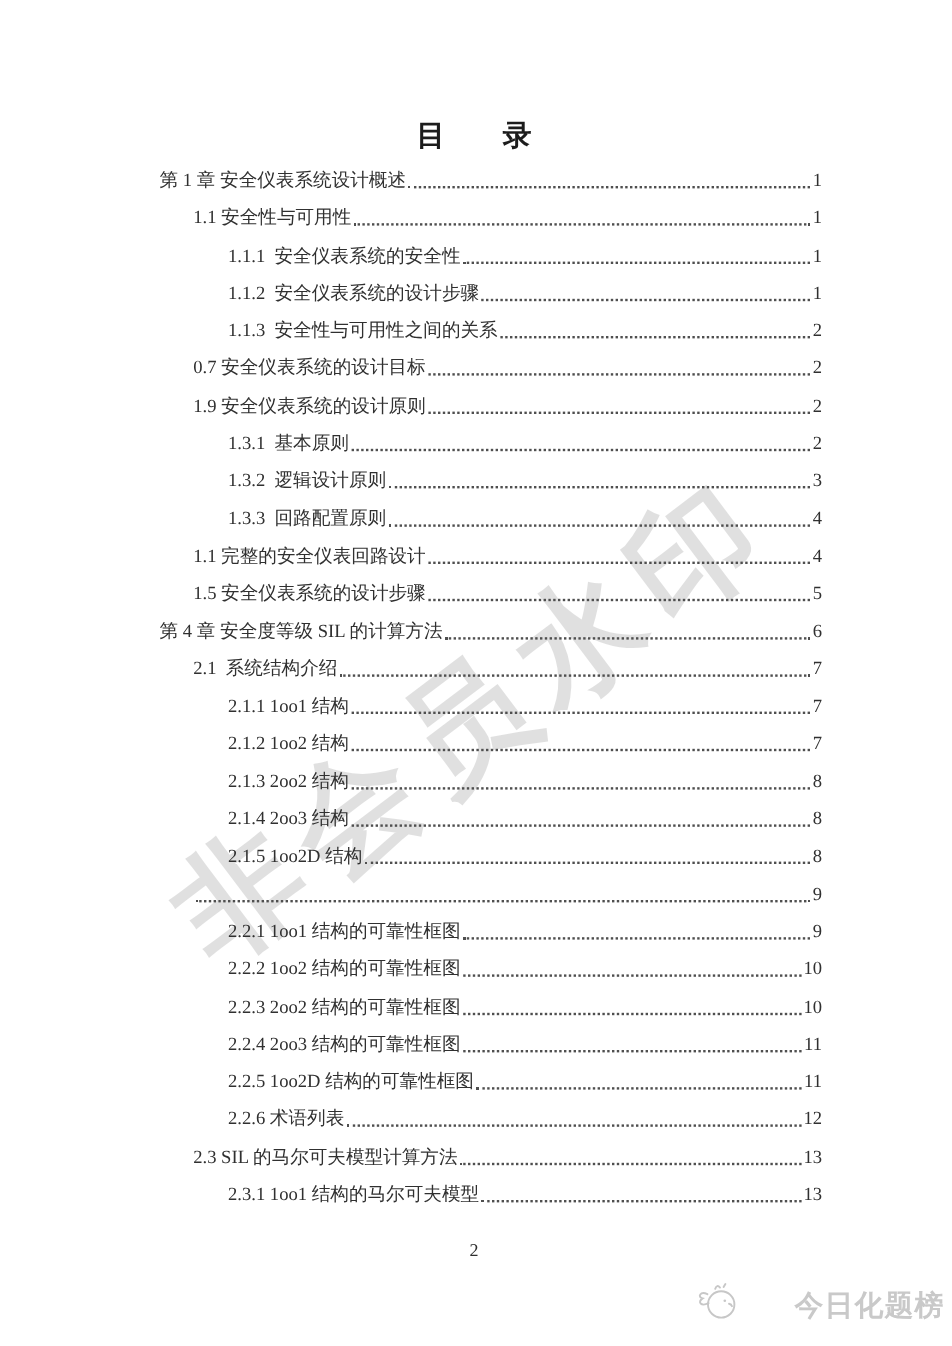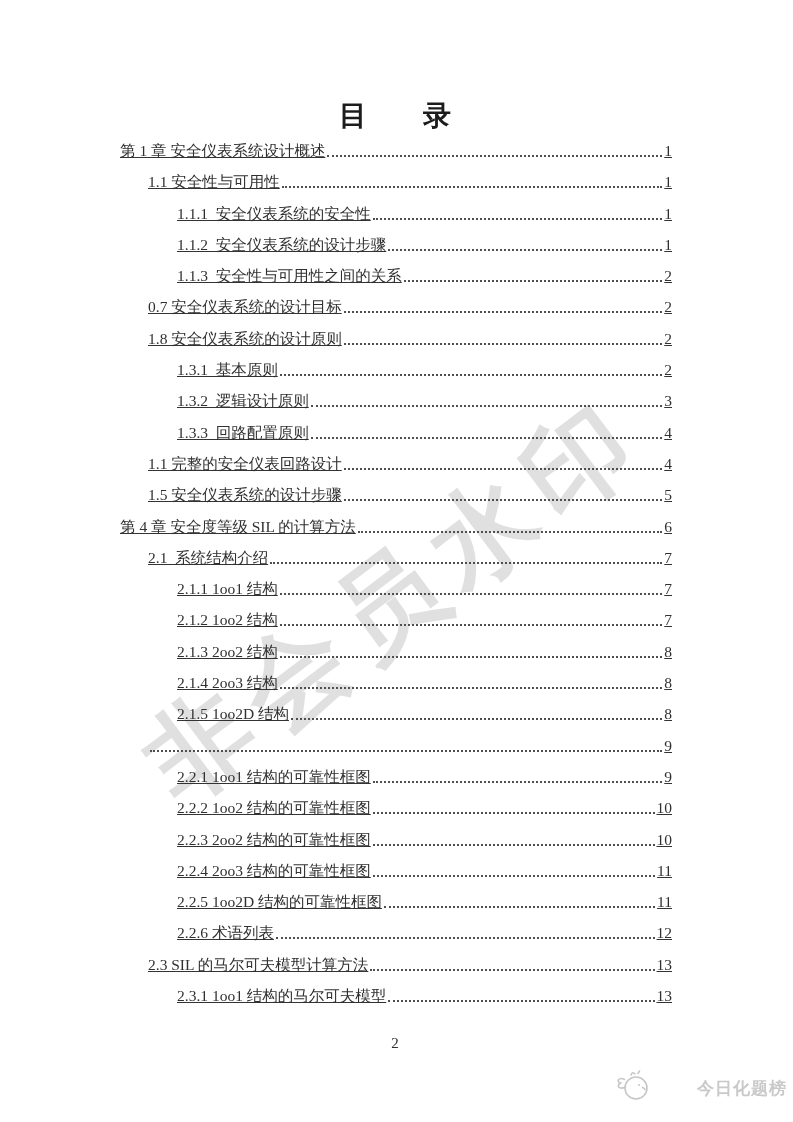--- a/index.html
+++ b/index.html
@@ -27,34 +27,33 @@
     z-index: 0;
     user-select: none;
   }
 
   .doc-title {
     position: absolute;
     left: 119px;
     width: 552px;
     top: 97px;
     text-align: center;
-    font-size: 28px;
+    font-size: 24px;
     font-weight: 700;
     color: #1c1c1c;
     white-space: pre;
     z-index: 1;
   }
 
   .toc {
     position: absolute;
-    left: 120px;
+    left: 133px;
     width: 552px;
     top: 135px;
     z-index: 1;
-    text-decoration: underline;
   }
   .toc-row {
     display: flex;
     height: 31.3px;
     line-height: 31.3px;
     font-size: 15.5px;
     color: #303030;
   }
   .toc-row.lv2 { padding-left: 28px; }
   .toc-row.lv3 { padding-left: 57px; justify-content: center; }
@@ -82,21 +81,21 @@
     position: absolute;
     right: 6px;
     bottom: 12px;
     display: flex;
     align-items: center;
     gap: 3px;
     z-index: 1;
   }
   .brand-name {
     font-family: "Liberation Sans", "DejaVu Sans", sans-serif;
-    font-size: 17px;
+    font-size: 24px;
     font-weight: 700;
     letter-spacing: 1px;
     color: #c9c9c9;
     margin-left: 41px;
   }
 </style>
 </head>
 <body>
 
 <div class="watermark">非会员水印</div>
@@ -128,21 +127,21 @@
     <span class="toc-label">1.1.3  安全性与可用性之间的关系</span>
     <span class="toc-leader"></span>
     <span class="toc-page">2</span>
   </div>
     <div class="toc-row lv2">
     <span class="toc-label">0.7 安全仪表系统的设计目标</span>
     <span class="toc-leader"></span>
     <span class="toc-page">2</span>
   </div>
     <div class="toc-row lv2">
-    <span class="toc-label">1.8 安全仪表系统的设计原则</span>
+    <span class="toc-label">1.9 安全仪表系统的设计原则</span>
     <span class="toc-leader"></span>
     <span class="toc-page">2</span>
   </div>
     <div class="toc-row lv3">
     <span class="toc-label">1.3.1  基本原则</span>
     <span class="toc-leader"></span>
     <span class="toc-page">2</span>
   </div>
     <div class="toc-row lv3">
     <span class="toc-label">1.3.2  逻辑设计原则</span>

